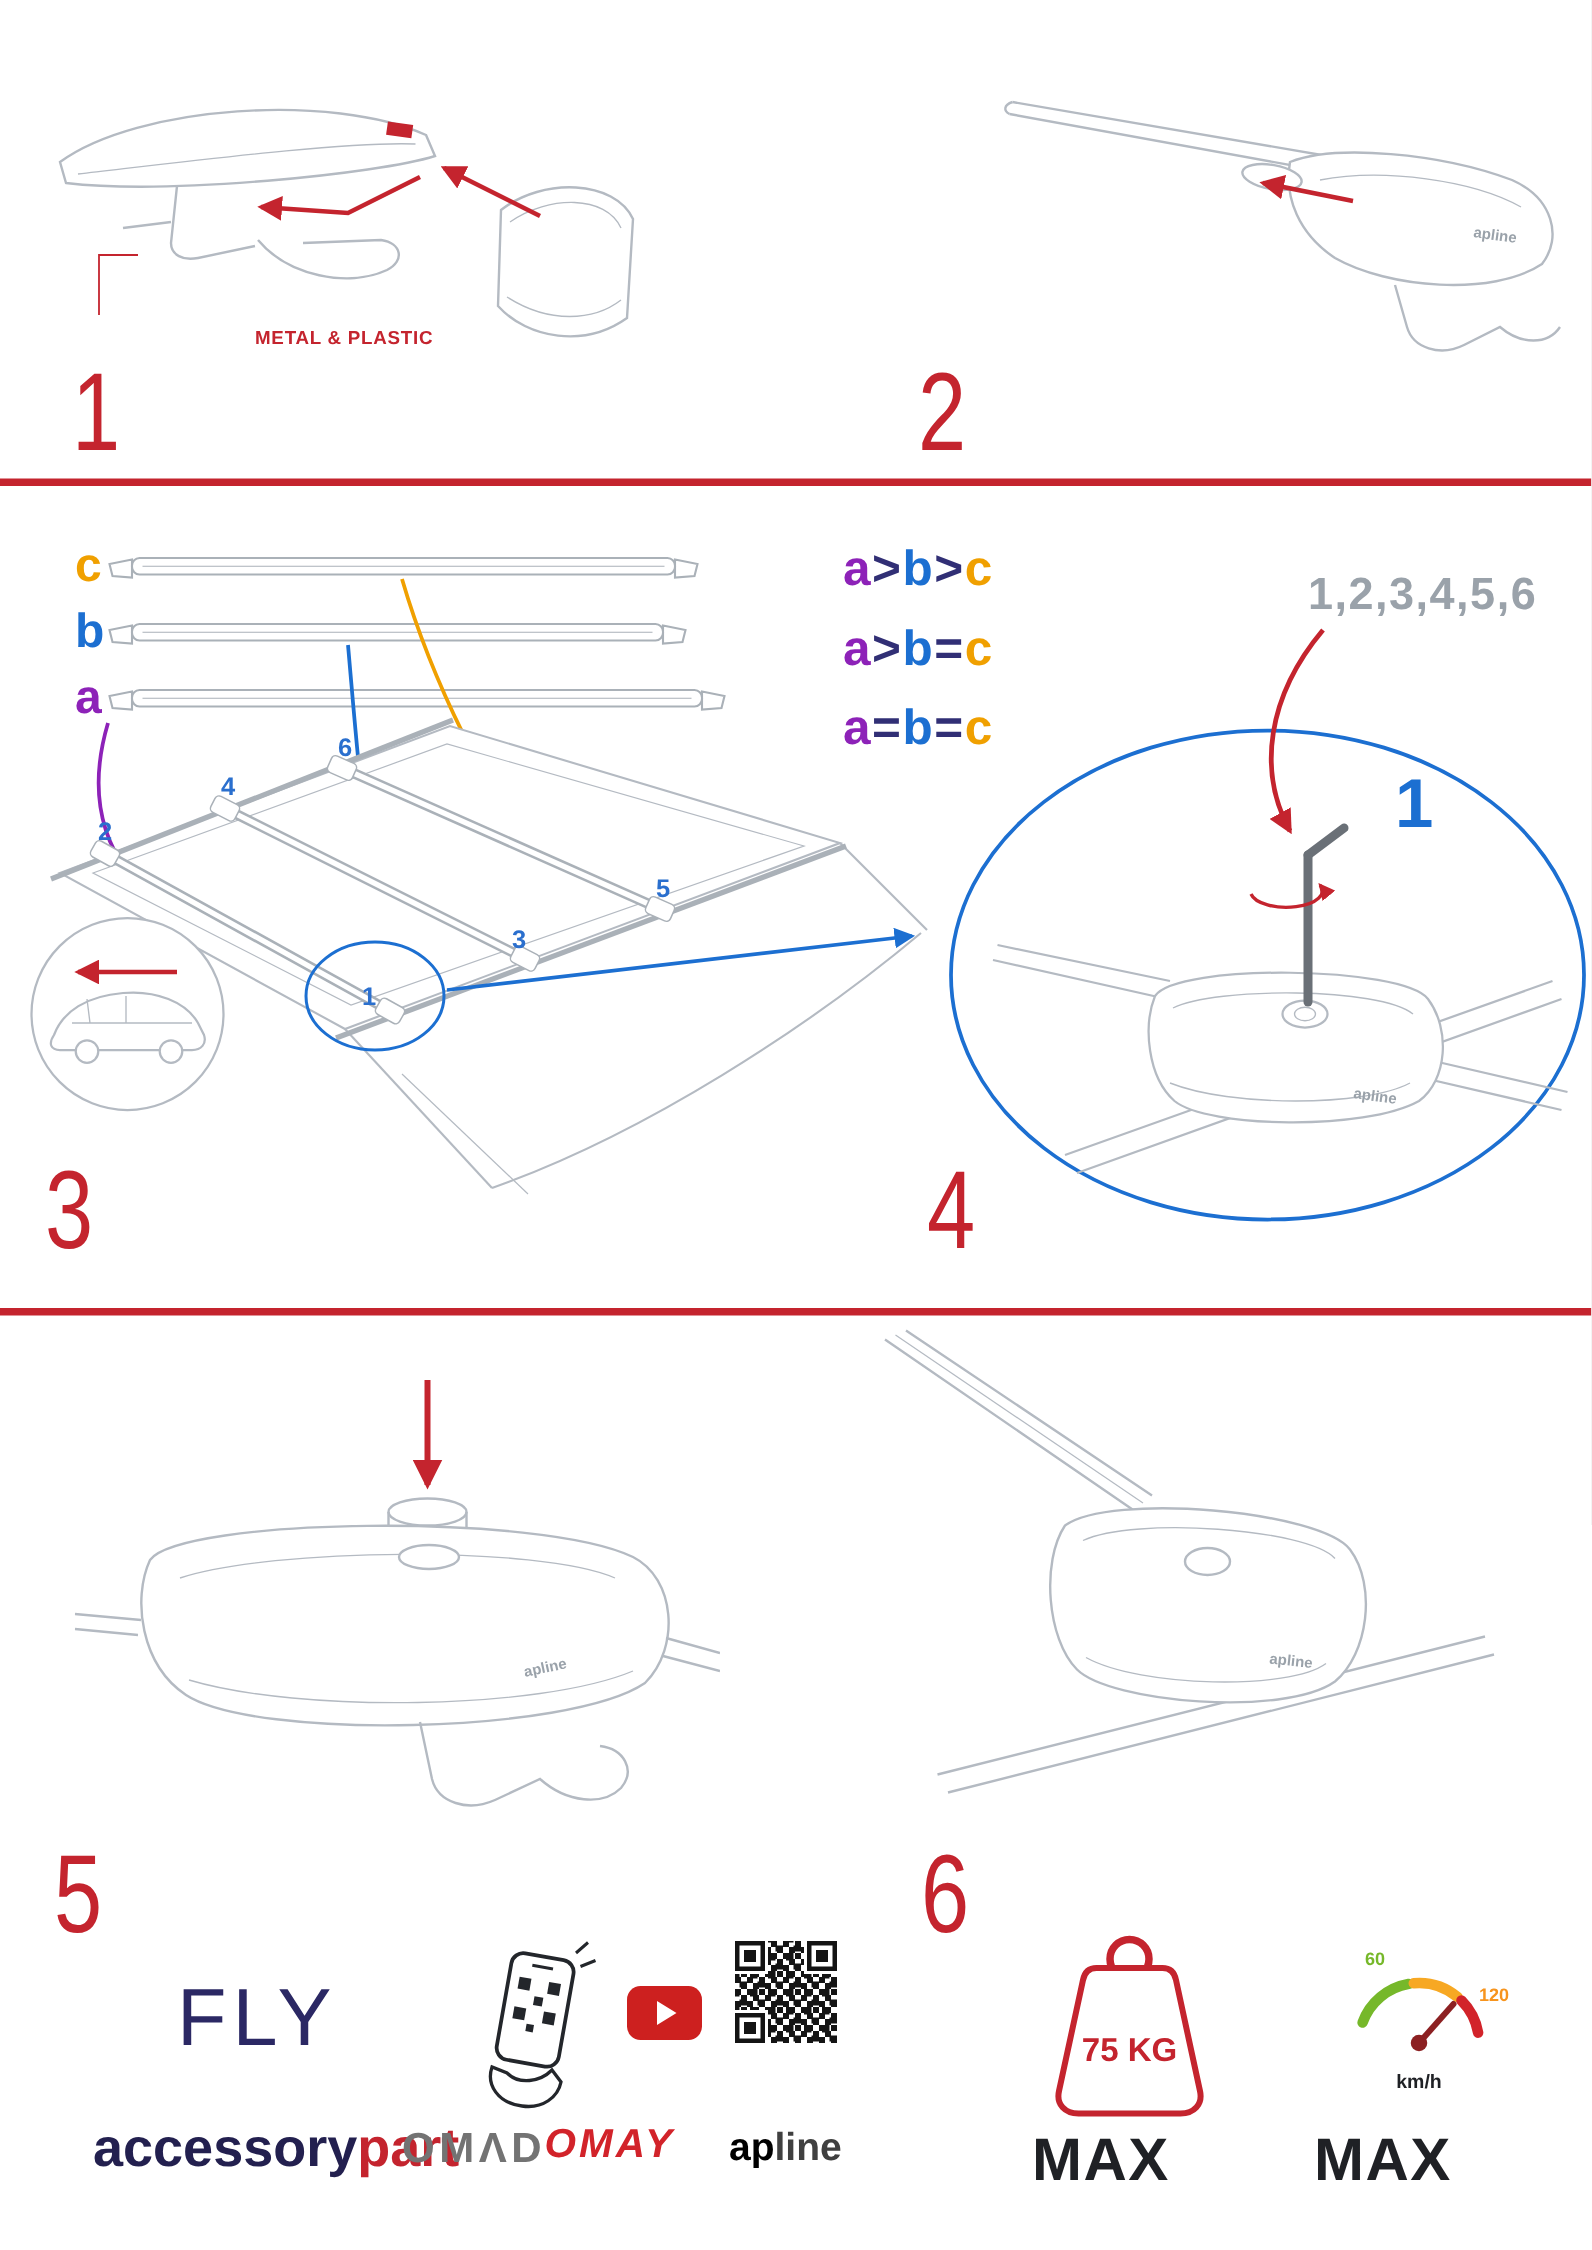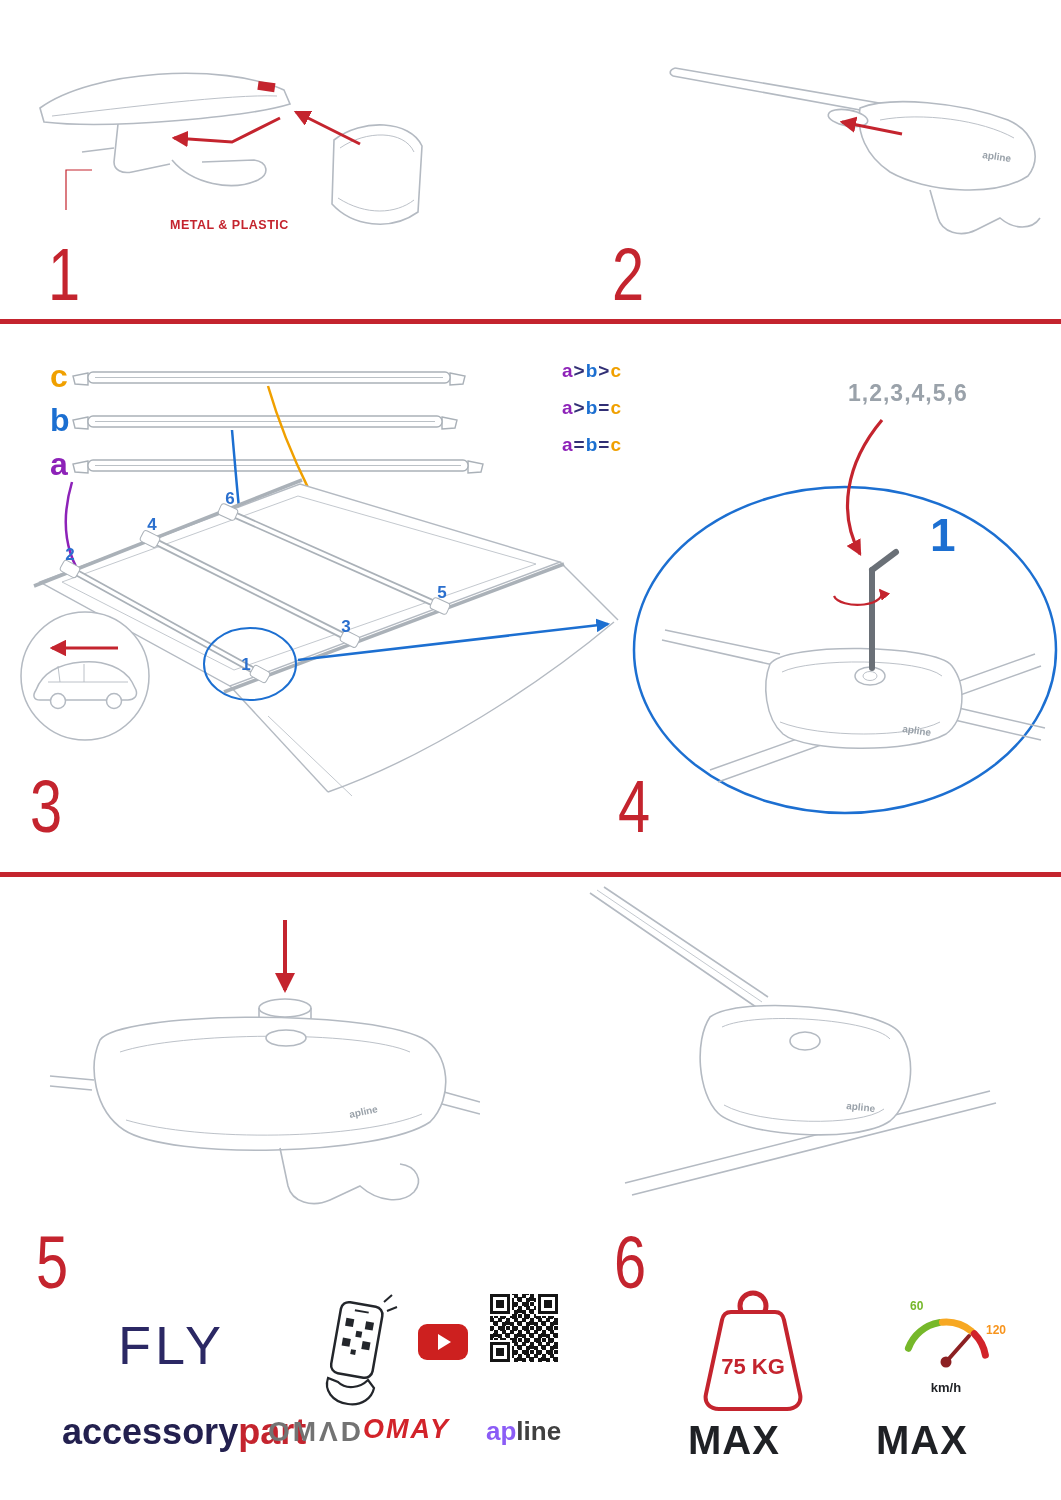--- a/index.html
+++ b/index.html
@@ -11,32 +11,32 @@
   .stepnum{
     position:absolute;font-size:74px;line-height:1;font-weight:500;color:#c4242e;
     transform:scaleX(.78);transform-origin:left top;letter-spacing:0;
   }
   .divider{position:absolute;left:0;width:100%;height:5px;background:#c4242e;}
   .material-label{position:absolute;color:#c4242e;font-size:12.5px;font-weight:700;letter-spacing:.5px;}
   .models{position:absolute;width:160px;text-align:right;color:#312f75;font-size:9.5px;font-weight:700;line-height:12.2px;}
   .bar-letter{position:absolute;font-size:32px;font-weight:700;line-height:1;}
   .letter-c{color:#f0a000}.letter-b{color:#1c6fd1}.letter-a{color:#8d22b8}
   .legend{position:absolute;left:562px;top:36px;}
-  .legend-row{font-size:19px;font-weight:700;margin-bottom:15px;letter-spacing:1px;}
+  .legend-row{font-size:33px;font-weight:700;margin-bottom:15px;letter-spacing:1px;}
   .legend-row .la{color:#8d22b8}.legend-row .lb{color:#1c6fd1}.legend-row .lc{color:#f0a000}
   .legend-row .lop{color:#312f75}
-  .sequence{position:absolute;left:848px;top:380px;font-size:23px;font-weight:600;color:#9aa2aa;letter-spacing:1px;}
+  .sequence{position:absolute;left:872px;top:380px;font-size:30px;font-weight:600;color:#9aa2aa;letter-spacing:1px;}
   .big-blue-one{position:absolute;left:930px;top:512px;font-size:46px;font-weight:700;color:#1c6fd1;line-height:1;}
   .fly-logo{position:absolute;left:118px;top:1318px;font-size:54px;font-weight:400;color:#2b2864;letter-spacing:4px;line-height:1;}
   .accpart{position:absolute;left:62px;top:1414px;font-size:36px;font-weight:700;line-height:1;}
   .accpart .acc{color:#23204f}.accpart .prt{color:#c4242e}
   .omad{position:absolute;left:268px;top:1418px;font-size:28px;font-weight:700;color:#737373;letter-spacing:3px;line-height:1;}
   .omay{position:absolute;left:363px;top:1416px;font-size:27px;font-weight:700;font-style:italic;color:#d2232a;letter-spacing:2px;line-height:1;}
   .apline{position:absolute;left:486px;top:1418px;font-size:26px;font-weight:700;line-height:1;}
-  .apline .ap{color:#8b5cf6}.apline .line{color:#404040}
+  .apline .ap{color:#000000}.apline .line{color:#404040}
   .max-label{position:absolute;font-size:40px;font-weight:700;color:#1f2125;letter-spacing:1px;text-align:left;line-height:1;}
   svg{display:block;}
   svg text{font-family:"Liberation Sans",sans-serif;}
   .posnum{fill:#2a6fce;font-size:17px;font-weight:700;}
   .partbrand{fill:#9aa2aa;font-size:10px;font-weight:700;}
 </style>
 </head>
 <body>
 
 <div class="page">

